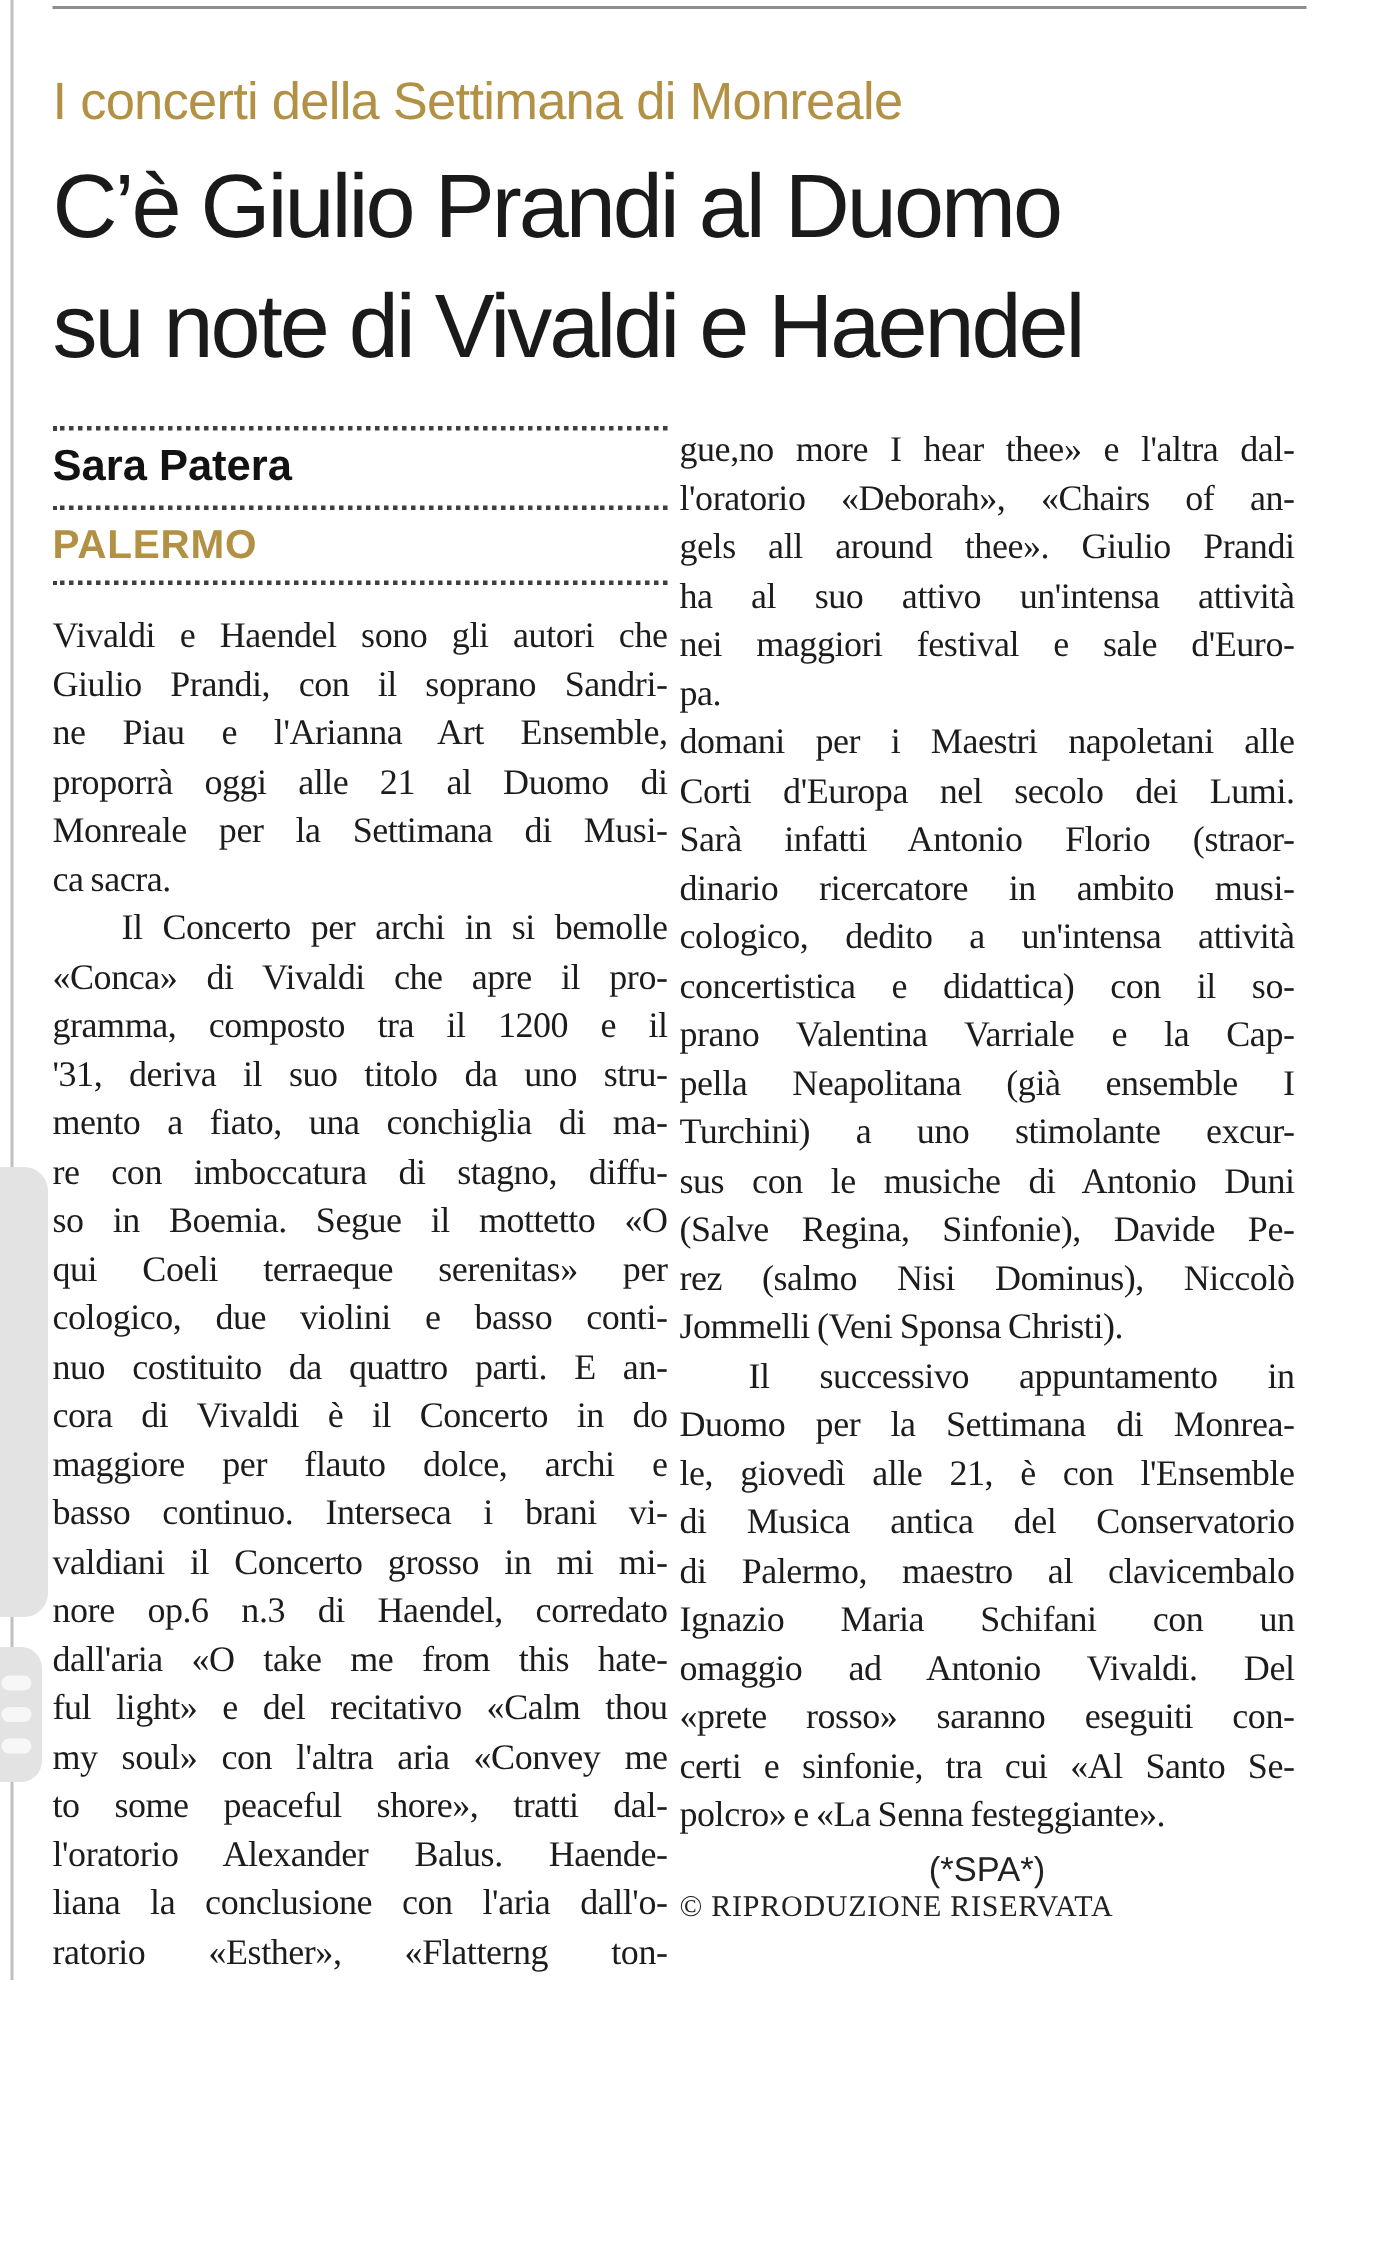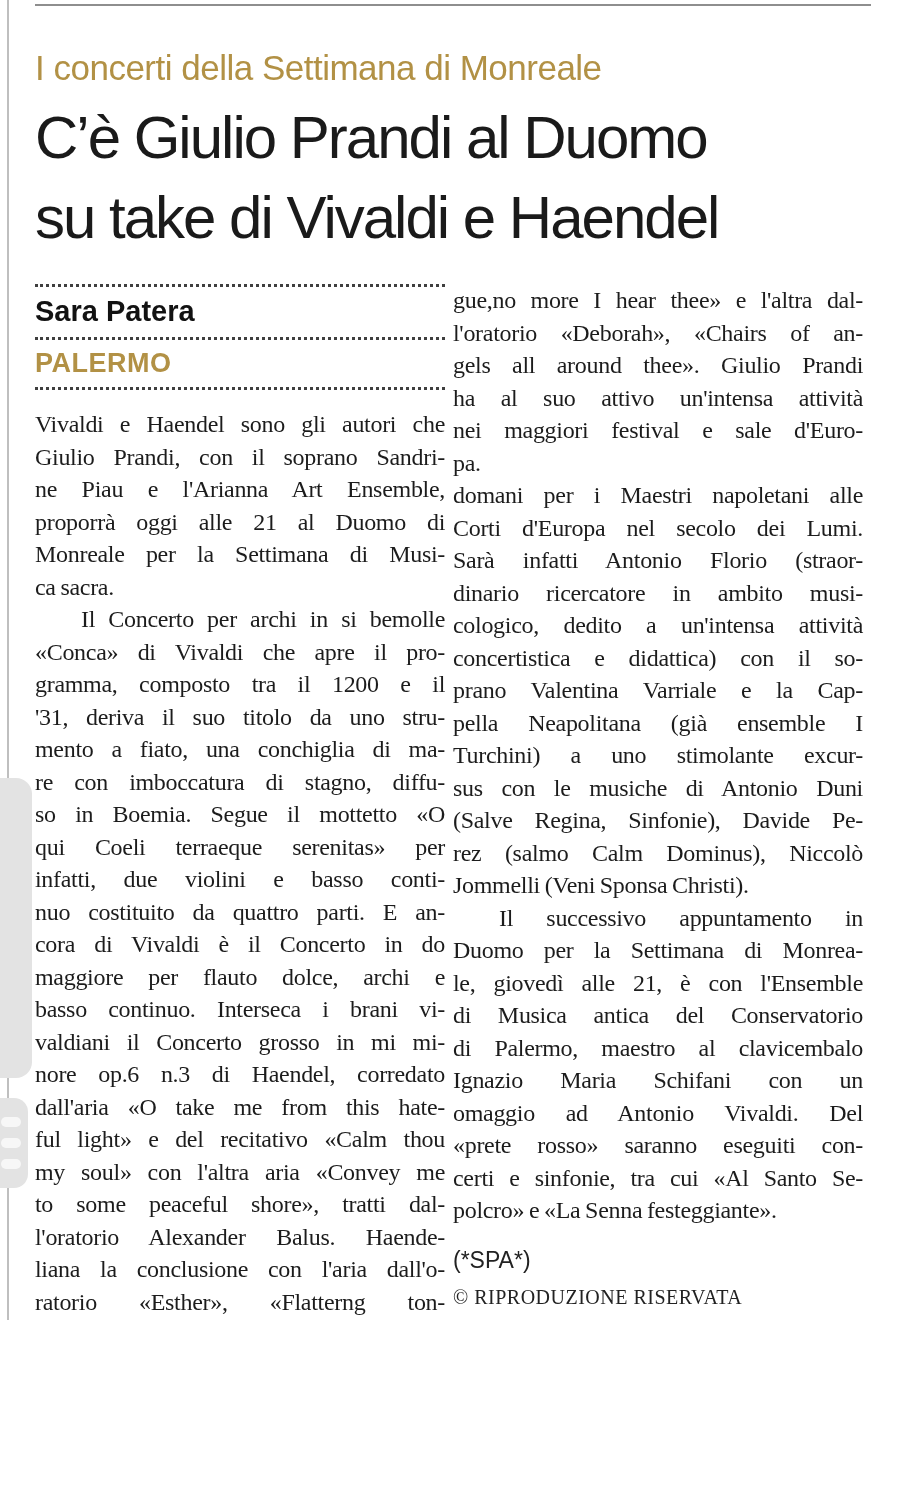--- a/index.html
+++ b/index.html
@@ -28,22 +28,22 @@
   .dotrule { border-top:3px dotted #3f3f3f; height:0; }
   .byline { font-size:29px; font-weight:700; color:#121212; padding:10px 0 11px; line-height:1; }
   .location { font-size:27px; font-weight:700; color:#b29145; padding:10px 0 10px;
               letter-spacing:0.5px; line-height:1; }
 
   .bl { font-family:"Liberation Serif", serif; font-size:24px; line-height:32.5px; color:#1c1c1c;
         text-align:justify; text-align-last:justify; letter-spacing:-0.3px; word-spacing:-1px; }
   .bl.last { text-align-last:left; }
   .bl.ind { text-indent:46px; }
 
-  .sig { font-size:23px; margin-top:20px; color:#222222; line-height:1.2; }
-  .copyright { font-family:"Liberation Serif", serif; font-size:20px; margin-top:12px;
+  .sig { font-size:23px; margin-top:6px; color:#222222; line-height:1.2;text-align:center; }
+  .copyright { font-family:"Liberation Serif", serif; font-size:20px; 
                color:#222222; letter-spacing:0.5px; }
 </style>
 </head>
 <body>
 
 <div class="page">
   <div class="v-rule"></div>
   <div class="pill tall"></div>
   <div class="pill grip">
     <span class="dash"></span>
@@ -51,21 +51,21 @@
     <span class="dash"></span>
   </div>
 
   <div class="content">
     <div class="top-rule"></div>
 
     <h2 class="kicker">I concerti della Settimana di Monreale</h2>
 
     <h1 class="headline">
       <div>C’è Giulio Prandi al Duomo</div>
-      <div>su take di Vivaldi e Haendel</div>
+      <div>su note di Vivaldi e Haendel</div>
     </h1>
 
     <div class="body-row">
       <div class="col">
         <div class="byline-block">
           <div class="dotrule"></div>
           <div class="byline">Sara Patera</div>
           <div class="dotrule"></div>
           <div class="location">PALERMO</div>
           <div class="dotrule"></div>
@@ -81,21 +81,21 @@
             </div>
             <div class="paragraph">
               <div class="bl ind">Il Concerto per archi in si bemolle</div>
               <div class="bl">«Conca» di Vivaldi che apre il pro-</div>
               <div class="bl">gramma, composto tra il 1200 e il</div>
               <div class="bl">'31, deriva il suo titolo da uno stru-</div>
               <div class="bl">mento a fiato, una conchiglia di ma-</div>
               <div class="bl">re con imboccatura di stagno, diffu-</div>
               <div class="bl">so in Boemia. Segue il mottetto «O</div>
               <div class="bl">qui Coeli terraeque serenitas» per</div>
-              <div class="bl">infatti, due violini e basso conti-</div>
+              <div class="bl">cologico, due violini e basso conti-</div>
               <div class="bl">nuo costituito da quattro parti. E an-</div>
               <div class="bl">cora di Vivaldi è il Concerto in do</div>
               <div class="bl">maggiore per flauto dolce, archi e</div>
               <div class="bl">basso continuo. Interseca i brani vi-</div>
               <div class="bl">valdiani il Concerto grosso in mi mi-</div>
               <div class="bl">nore op.6 n.3 di Haendel, corredato</div>
               <div class="bl">dall'aria «O take me from this hate-</div>
               <div class="bl">ful light» e del recitativo «Calm thou</div>
               <div class="bl">my soul» con l'altra aria «Convey me</div>
               <div class="bl">to some peaceful shore», tratti dal-</div>
@@ -121,21 +121,21 @@
               <div class="bl">Corti d'Europa nel secolo dei Lumi.</div>
               <div class="bl">Sarà infatti Antonio Florio (straor-</div>
               <div class="bl">dinario ricercatore in ambito musi-</div>
               <div class="bl">cologico, dedito a un'intensa attività</div>
               <div class="bl">concertistica e didattica) con il so-</div>
               <div class="bl">prano Valentina Varriale e la Cap-</div>
               <div class="bl">pella Neapolitana (già ensemble I</div>
               <div class="bl">Turchini) a uno stimolante excur-</div>
               <div class="bl">sus con le musiche di Antonio Duni</div>
               <div class="bl">(Salve Regina, Sinfonie), Davide Pe-</div>
-              <div class="bl">rez (salmo Calm Dominus), Niccolò</div>
+              <div class="bl">rez (salmo Nisi Dominus), Niccolò</div>
               <div class="bl last">Jommelli (Veni Sponsa Christi).</div>
             </div>
             <div class="paragraph">
               <div class="bl ind">Il successivo appuntamento in</div>
               <div class="bl">Duomo per la Settimana di Monrea-</div>
               <div class="bl">le, giovedì alle 21, è con l'Ensemble</div>
               <div class="bl">di Musica antica del Conservatorio</div>
               <div class="bl">di Palermo, maestro al clavicembalo</div>
               <div class="bl">Ignazio Maria Schifani con un</div>
               <div class="bl">omaggio ad Antonio Vivaldi. Del</div>

